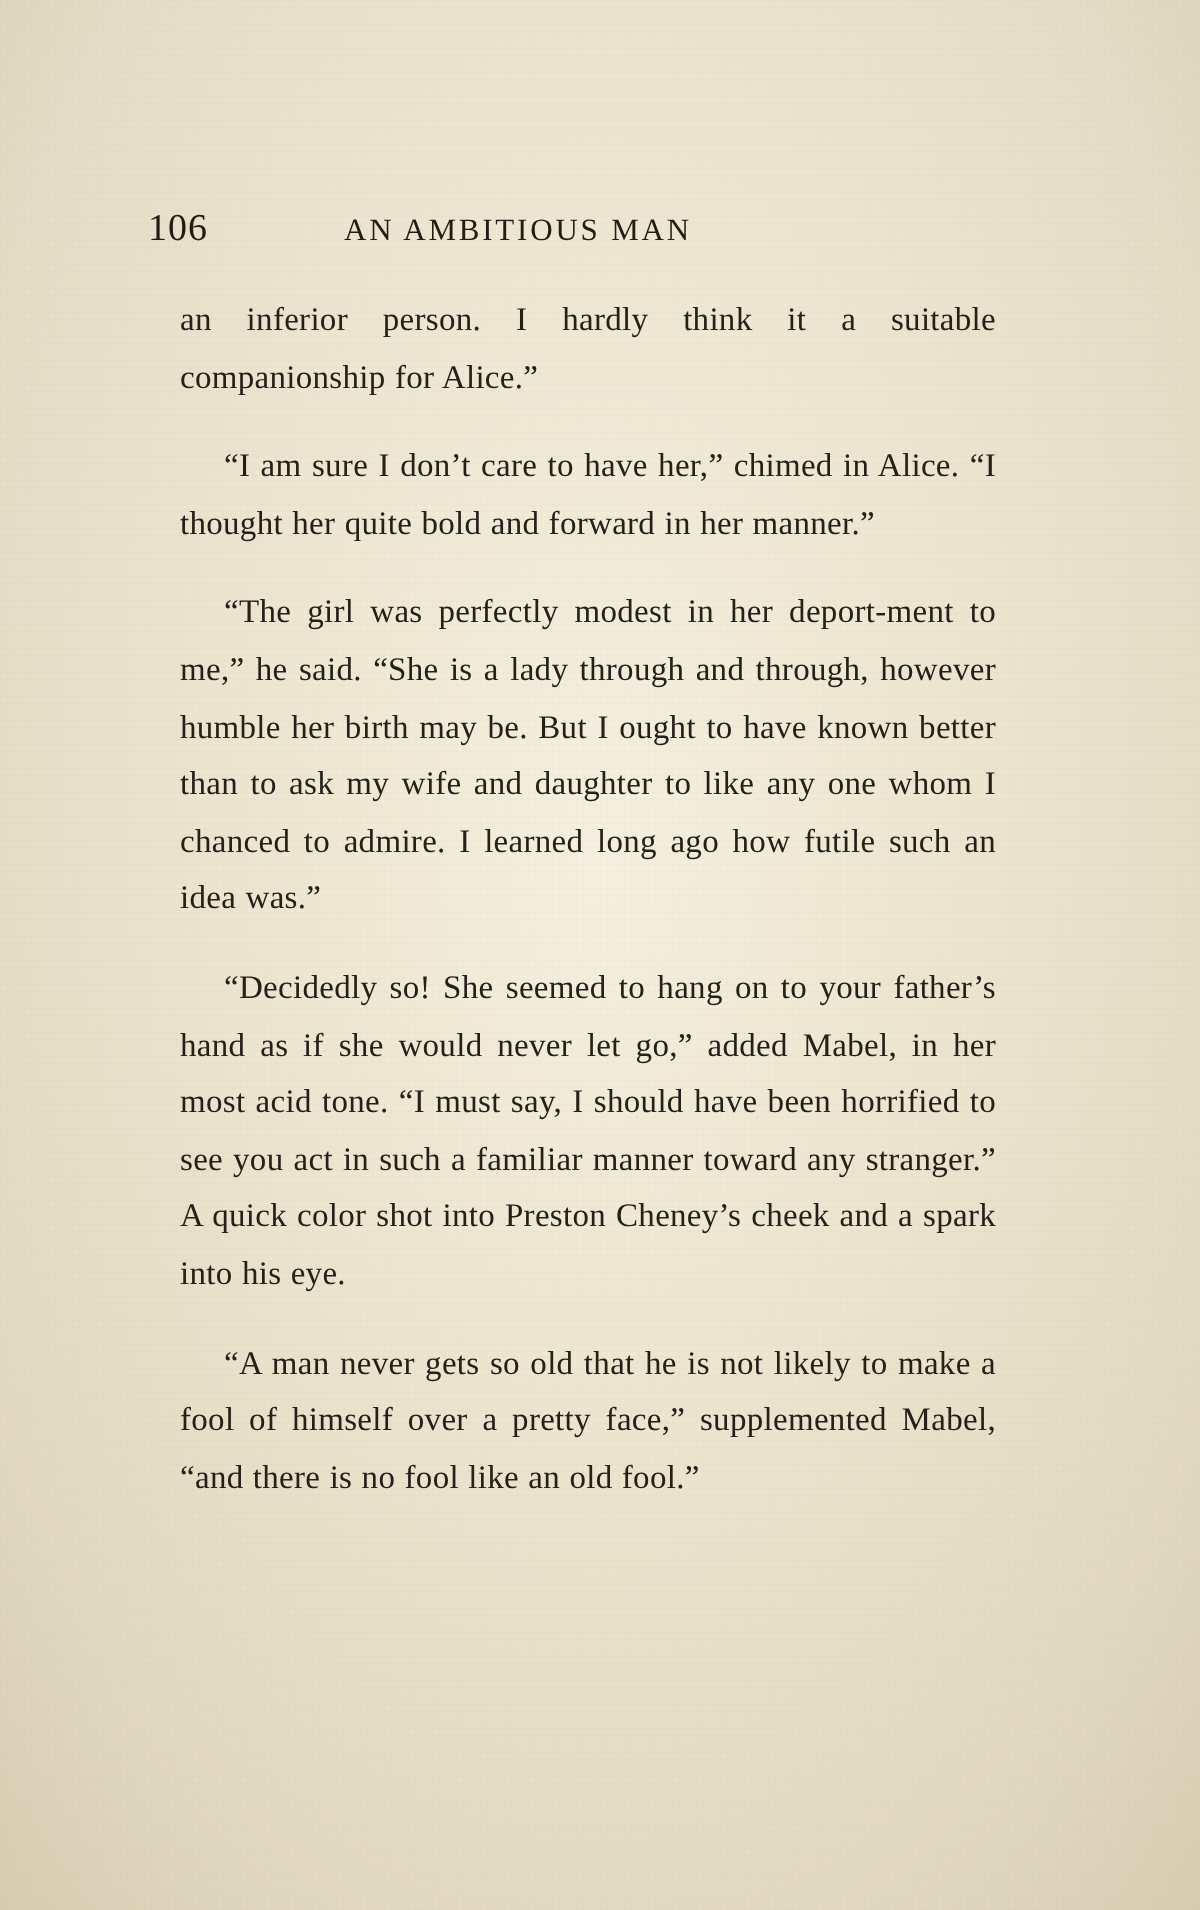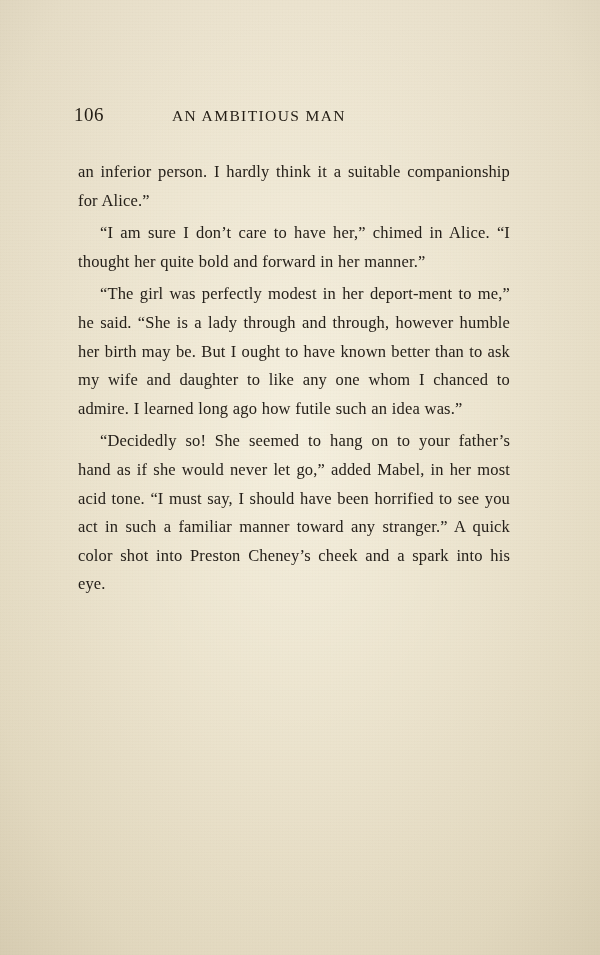--- a/index.html
+++ b/index.html
@@ -35,39 +35,39 @@
   .content {
     position: absolute;
     left: 74px;
     top: 104px;
     width: 440px;
   }
   .header-row {
     display: flex;
     align-items: baseline;
     height: 26px;
-    margin-bottom: 28px;
+    margin-bottom: 16px;
   }
   .folio {
     font-size: 19px;
     color: #221c14;
     letter-spacing: 0.5px;
     font-family: "Liberation Serif", serif;
     margin-right: 68px;
   }
   .running-head {
     font-size: 15.5px;
     letter-spacing: 1.4px;
     color: #231d15;
     font-variant: small-caps;
     text-transform: uppercase;
     font-family: Liberation Serif, serif;
   }
   .body-text p {
-    margin: 4px;
+    margin: 16px;
     font-size: 16.5px;
     line-height: 28.6px;
     color: #25201a;
     text-align: justify;
     text-justify: inter-word;
     letter-spacing: 0.15px;
     word-spacing: 0.4px;
   }
   .body-text p.indent {
     text-indent: 22px;
@@ -87,16 +87,17 @@
     <div class="header-row">
       <div class="folio">106</div>
       <div class="running-head">AN AMBITIOUS MAN</div>
     </div>
 
     <div class="body-text">
       <p class="last-line-natural">an inferior person.  I hardly think  it a  suitable companionship for Alice.”</p>
       <p class="indent last-line-natural">“I am sure I don’t care to have her,”  chimed in Alice.  “I thought her quite bold and  forward in her manner.”</p>
       <p class="indent last-line-natural">“The girl was perfectly  modest  in  her  deport-ment to me,” he said.   “She is  a  lady  through and through, however humble  her birth  may be. But I ought to have known better than to ask my wife and daughter to like any one whom I chanced to admire.  I learned long ago how futile such an idea was.”</p>
       <p class="indent last-line-natural">“Decidedly so!  She seemed to hang on to your father’s hand as if  she would never let go,” added Mabel, in her most acid tone.   “I must say,  I should have been horrified  to see you act in such a familiar manner toward any stranger.”  A quick color shot  into  Preston  Cheney’s  cheek  and  a spark into his eye.</p>
+      <p class="indent last-line-natural">“A man never gets so old  that he is not  likely to  make a fool  of  himself  over a  pretty  face,” supplemented Mabel, “and there is no fool like an old fool.”</p>
     </div>
 
   </div>
 </div>
 
 </body></html>

